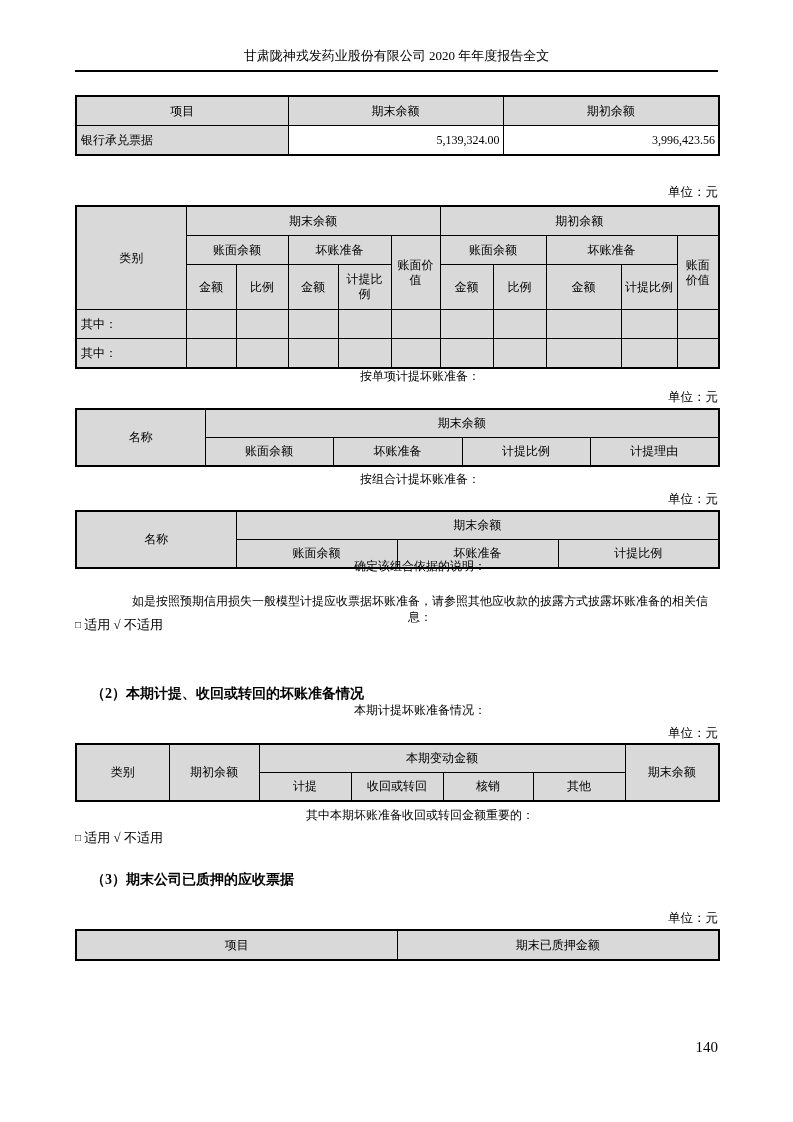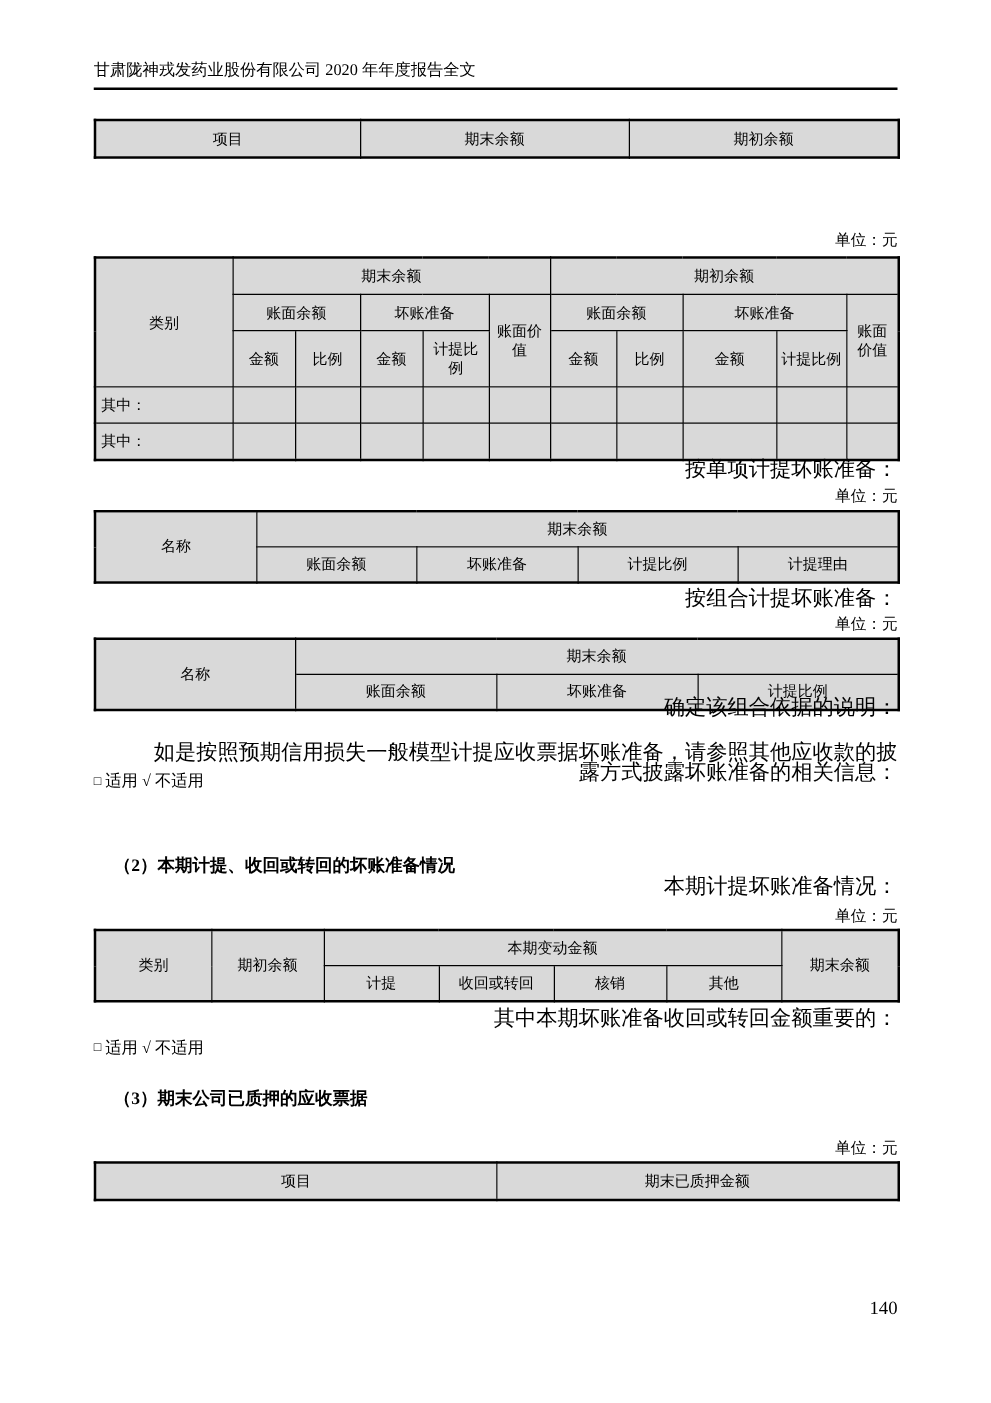--- a/index.html
+++ b/index.html
@@ -10,21 +10,21 @@
     font-family:"Liberation Serif","DejaVu Serif",serif;
     color:#000;
     overflow:hidden;
   }
   .content{position:absolute;left:75px;top:0;width:643px;}
   .abs{position:absolute;left:0;right:0;}
 
   .doc-header{
     top:46px;height:24px;
     border-bottom:2px solid #000;
-    text-align:left;
+    text-align:center;
     font-size:13px;line-height:20px;
   }
 
   table{border-collapse:collapse;table-layout:fixed;width:643px;}
   table{border:2px solid #000;}
   td{
     border:1px solid #000;
     font-size:12px;
     vertical-align:middle;
     padding:0 3px;
@@ -34,21 +34,21 @@
   }
   .g{background:#d9d9d9;}
   .c{text-align:center;}
   .l{text-align:left;padding-left:4px;}
   .num{text-align:right;background:#ffffff;padding-right:3px;}
   tr.h28 td{height:28px;margin-left:44px;}
   tr.h27 td{height:27px;}
   tr.h44 td{height:44px;}
 
   .unit{font-size:12.5px;text-align:right;line-height:15px;}
-  .para{font-size:17px;line-height:16px;text-align:right;margin-left:47px;}
+  .para{font-size:12px;line-height:16px;text-align:center;margin-left:47px;}
   .heading{font-size:14px;font-weight:bold;line-height:18px;padding-left:16px;}
   .check-line{font-size:13px;line-height:16px;}
   .check-line .box{font-size:10px;position:relative;top:-1px;}
   .page-number{font-size:15px;text-align:right;line-height:14px;}
 </style>
 </head>
 <body>
 
 <div class="page">
   <div class="content">
@@ -61,20 +61,25 @@
       <colgroup>
           <col style="width:212px">
           <col style="width:215px">
           <col style="width:216px">
         </colgroup>
       <tbody>
           <tr class="h28">
         <td class="g c">项目</td>
         <td class="g c">期末余额</td>
         <td class="g c">期初余额</td>
+      </tr>
+      <tr class="h28">
+        <td class="g l">银行承兑票据</td>
+        <td class="num">5,139,324.00</td>
+        <td class="num">3,996,423.56</td>
       </tr>
     </tbody>
       </table>
 
     <div class="abs unit" style="top:185px;">单位：元</div>
 
     <table class="abs" style="top:205px;">
       <colgroup>
         <col style="width:110px">
           <col style="width:50px">
@@ -183,21 +188,21 @@
       </tr>
       <tr class="h27">
         <td class="g c">账面余额</td>
         <td class="g c">坏账准备</td>
         <td class="g c">计提比例</td>
       </tr>
     </tbody>
       </table>
 
     <div class="abs para" style="top:558px;">确定该组合依据的说明：</div>
-    <div class="abs para" style="top:594px;">如是按照预期信用损失一般模型计提应收票据坏账准备，请参照其他应收款的披露方式披露坏账准备的相关信息：</div>
+    <div class="abs para" style="top:594px;font-family:Liberation Mono, monospace;">如是按照预期信用损失一般模型计提应收票据坏账准备，请参照其他应收款的披露方式披露坏账准备的相关信息：</div>
 
     <div class="abs check-line" style="top:617px;">
       <span class="box">□</span>
       <span>适用</span>
       <span>√</span>
       <span>不适用</span>
     </div>
 
     <div class="abs heading" style="top:685px;">（2）本期计提、收回或转回的坏账准备情况</div>
     <div class="abs para" style="top:703px;font-family:Liberation Mono, monospace;">本期计提坏账准备情况：</div>

